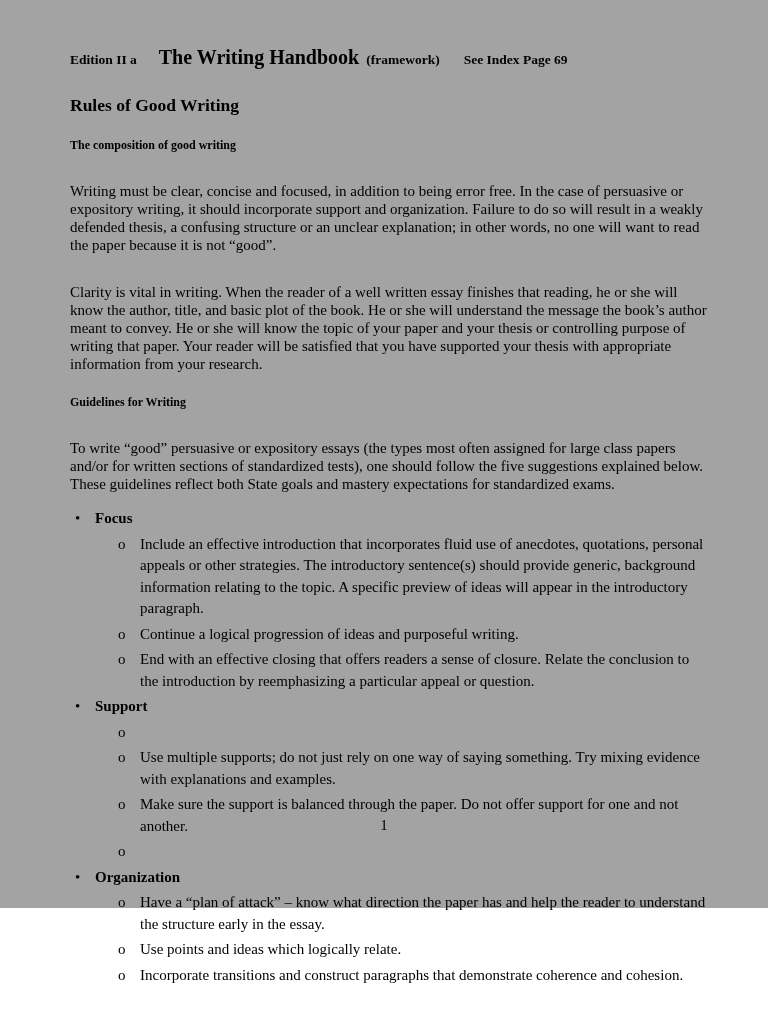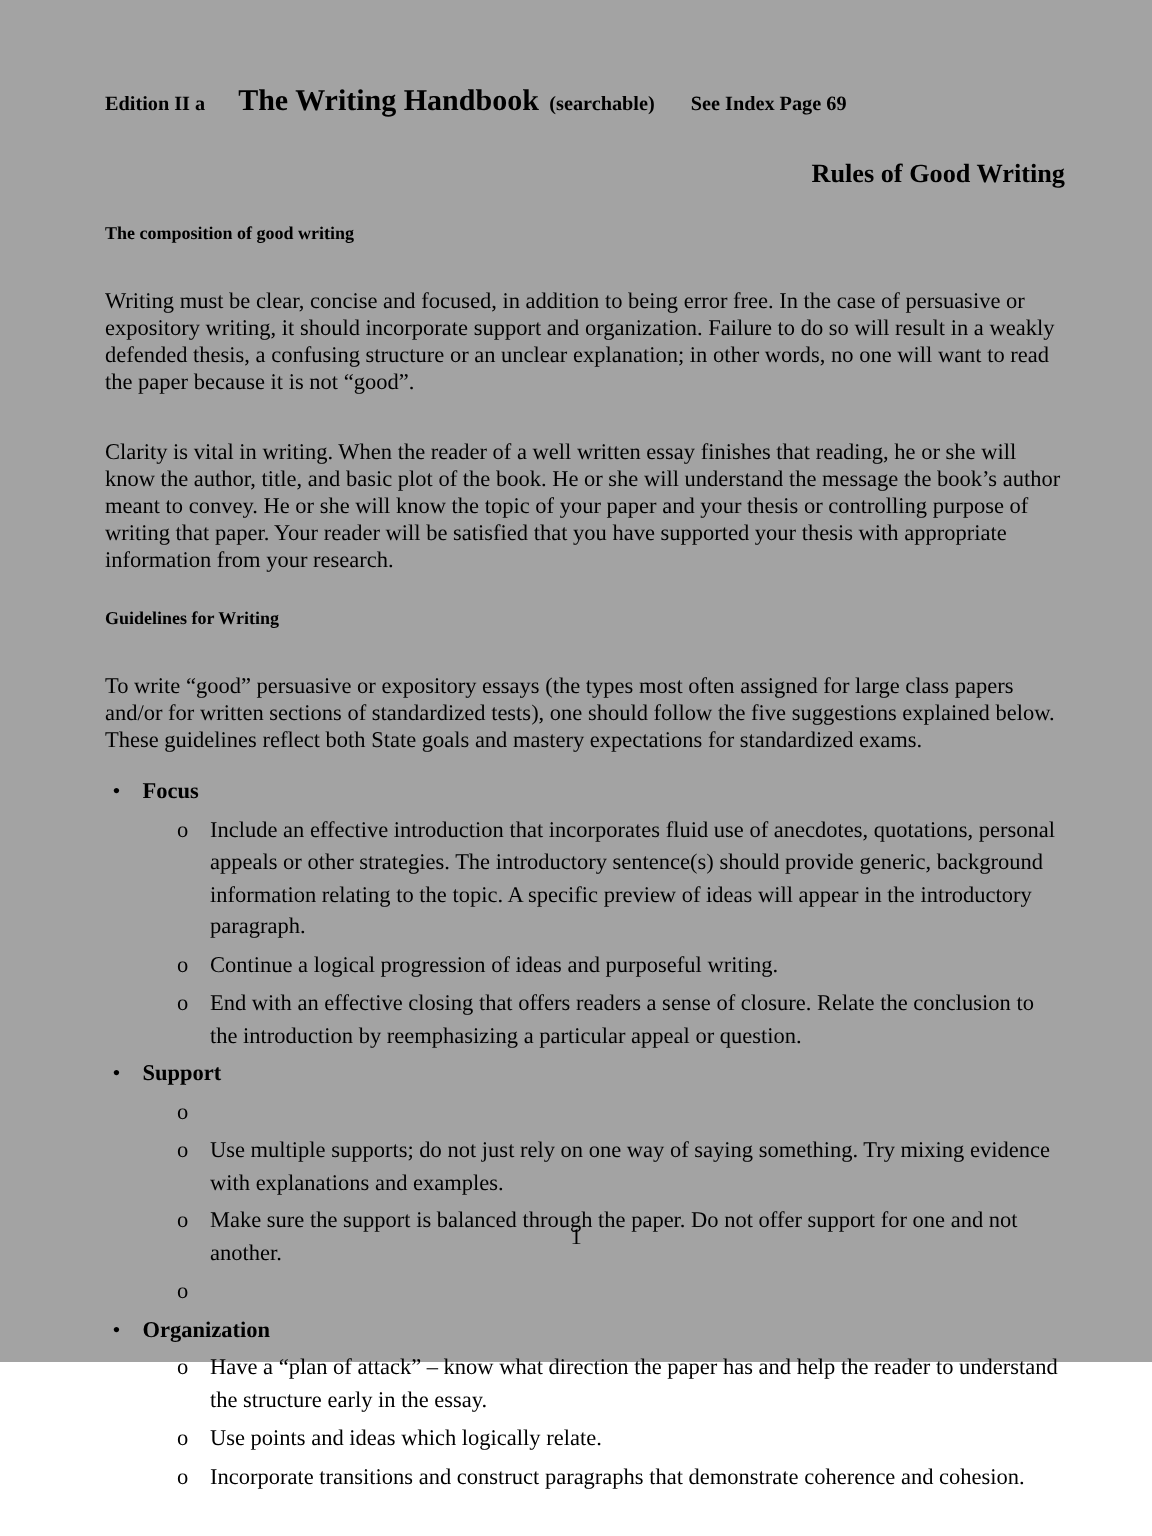--- a/index.html
+++ b/index.html
@@ -16,25 +16,25 @@
     height: 908px;
     background: #a3a3a3;
     padding: 46px 58px 0 70px;
   }
   .header-line {
     display: flex;
     align-items: baseline;
     white-space: nowrap;
   }
   .edition { font-weight: bold; font-size: 13.5px; }
-  .handbook-title { font-weight: bold; font-size: 20px; margin-left: 22px; margin-top: 10px; }
+  .handbook-title { font-weight: bold; font-size: 20px; margin-left: 22px; }
   .searchable { font-weight: bold; font-size: 13.5px; margin-left: 7px; }
   .index-note { font-weight: bold; font-size: 13.5px; margin-left: 24px; text-align: center; }
   .main-title {
-    text-align: right;
+    text-align: left;
     font-weight: bold;
     font-size: 17.5px;
     margin-top: 26px;
   }
   .section-heading {
     font-weight: bold;
     font-size: 12px;
     margin-top: 22px;
   }
   .body-para {
@@ -71,21 +71,21 @@
   }
 </style>
 </head>
 <body>
 
 <div class="page">
 
   <div class="header-line">
     <span class="edition">Edition II a</span>
     <span class="handbook-title">The Writing Handbook</span>
-    <span class="searchable">(searchable)</span>
+    <span class="searchable">(framework)</span>
     <span class="index-note">See Index Page 69</span>
   </div>
 
   <div class="main-title">Rules of Good Writing</div>
 
   <div class="section-heading">The composition of good writing</div>
 
   <p class="body-para">Writing must be clear, concise and focused, in addition to being error free.  In the case of persuasive or expository writing, it should incorporate support and organization.  Failure to do so will result in a weakly defended thesis, a confusing structure or an unclear explanation; in other words, no one will want to read the paper because it is not “good”.</p>
   <p class="body-para">Clarity is vital in writing.  When the reader of a well written essay finishes that reading, he or she will know the author, title, and basic plot of the book.  He or she will understand the message the book’s author meant to convey.  He or she will know the topic of your paper and your thesis or controlling purpose of writing that paper.  Your reader will be satisfied that you have supported your thesis with appropriate information from your research.</p>
 

